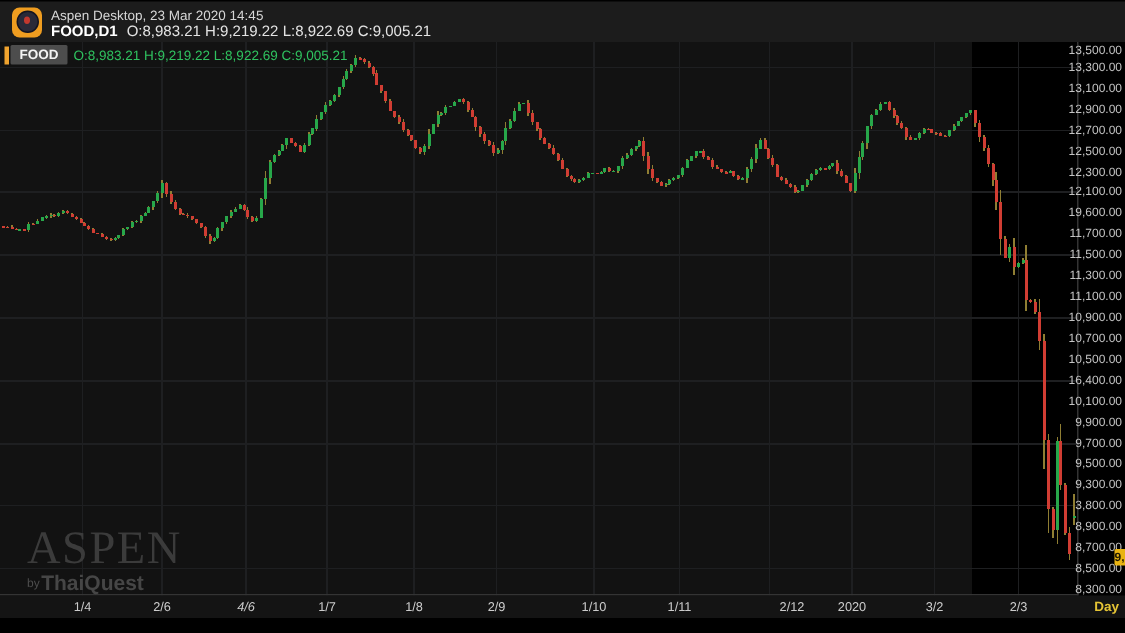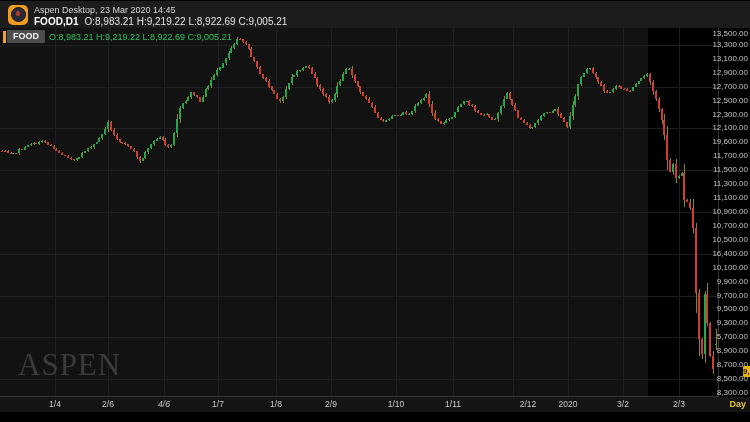--- a/index.html
+++ b/index.html
@@ -591,21 +591,21 @@
       <div class="q-colorbar" style="background: rgb(239, 163, 47);"></div>
       <div class="q-chip">FOOD</div>
       <div class="q-ohlc" style="color: rgb(47, 194, 95);">O:8,983.21 H:9,219.22 L:8,922.69 C:9,005.21</div>
     </div>
 
     <div class="yaxis">
         <span class="ytick" style="top: 360px;">8,300.00</span>
         <span class="ytick" style="top: 346px;">8,500.00</span>
         <span class="ytick" style="top: 332px;">8,700.00</span>
         <span class="ytick" style="top: 318px;">8,900.00</span>
-        <span class="ytick" style="top: 304px;">5,700.00</span>
+        <span class="ytick" style="top: 304px;">3,800.00</span>
         <span class="ytick" style="top: 290px; padding-left: 17px;">9,300.00</span>
         <span class="ytick" style="top: 276px;">9,500.00</span>
         <span class="ytick" style="top: 263px;">9,700.00</span>
         <span class="ytick" style="top: 249px;">9,900.00</span>
         <span class="ytick" style="top: 235px;">10,100.00</span>
         <span class="ytick" style="top: 221px;">16,400.00</span>
         <span class="ytick" style="top: 207px;">10,500.00</span>
         <span class="ytick" style="top: 193px;">10,700.00</span>
         <span class="ytick" style="top: 179px;">10,900.00</span>
         <span class="ytick" style="top: 165px;">11,100.00</span>
@@ -619,20 +619,23 @@
         <span class="ytick" style="top: 54px;">12,700.00</span>
         <span class="ytick" style="top: 40px;">12,900.00</span>
         <span class="ytick" style="top: 26px;">13,100.00</span>
         <span class="ytick" style="top: 12px;">13,300.00</span>
         <span class="ytick" style="top: 1px;">13,500.00</span>
       </div>
     <div class="price-tag" style="background: rgb(233, 180, 18); color: rgb(32, 25, 0); top: 338px;">9,005.21</div>
 
     <div class="watermark">
       <div class="wm-brand">ASPEN</div>
+      <div class="wm-sub">
+        <span class="by">by</span><span>ThaiQuest</span>
+      </div>
     </div>
   </div>
 
   <div class="xaxis">
     <div class="tf-btn" style="color: rgb(229, 196, 53);">Day</div>
   <span class="xtick" style="left: 55px;">1/4</span>
       <span class="xtick" style="left: 108px;">2/6</span>
       <span class="xtick" style="left: 164px; font-style: italic;">4/6</span>
       <span class="xtick" style="left: 218px;">1/7</span>
       <span class="xtick" style="left: 276px; text-align: right;">1/8</span>

